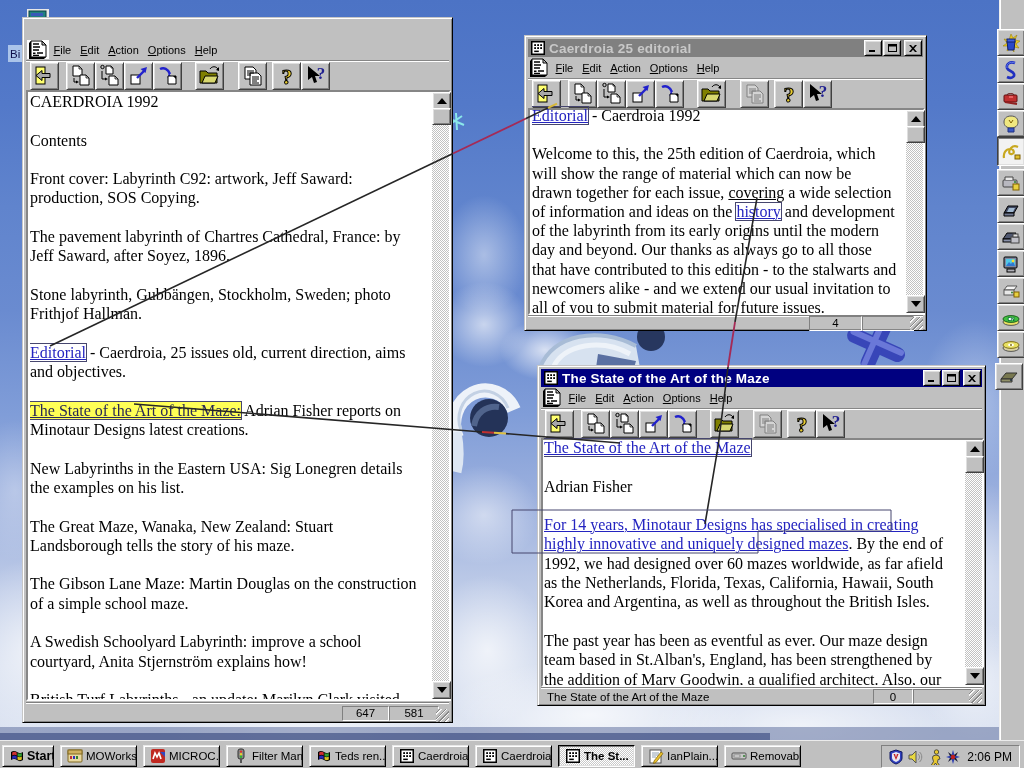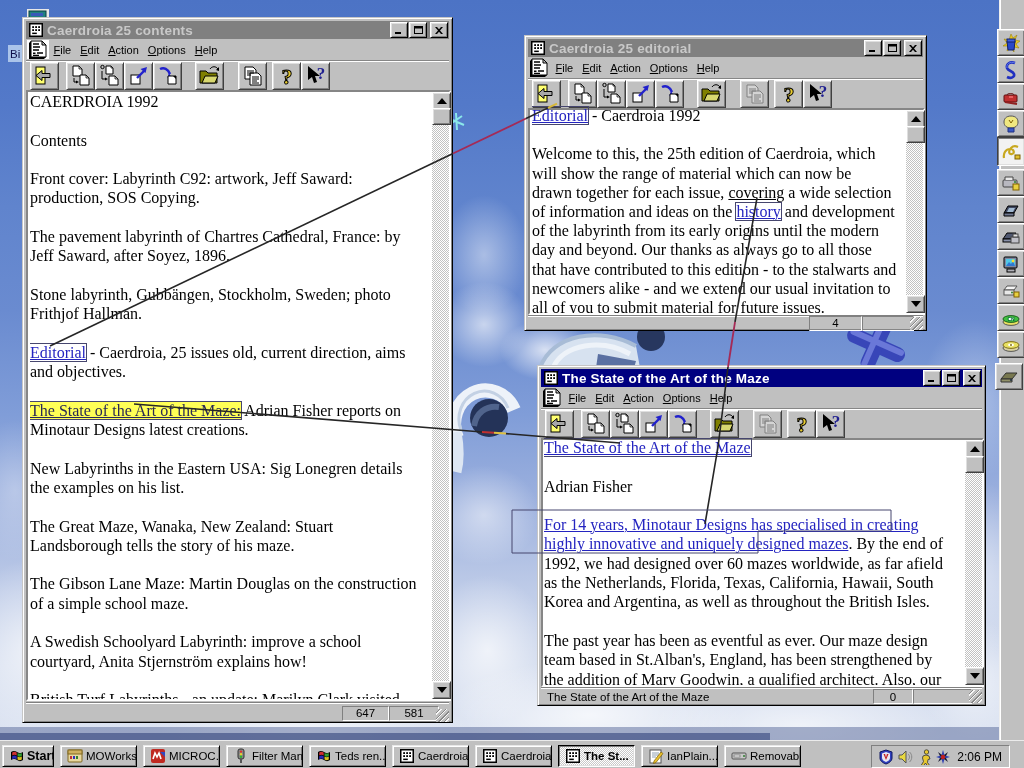--- a/index.html
+++ b/index.html
@@ -26,21 +26,21 @@
 .vsb{position:absolute;width:17px;background:#e0e0e0;background-image:repeating-conic-gradient(#fff 0% 25%,#c2c2c2 0% 50%);background-size:2px 2px}
 .sbtn{position:absolute;left:0;width:17px;height:16px;background:#c0c0c0;border:1px solid;border-color:#fff #404040 #404040 #fff;box-shadow:inset 1px 1px 0 #dfdfdf,inset -1px -1px 0 #808080;display:flex;align-items:center;justify-content:center}
 .thumb{position:absolute;left:0;width:17px;background:#c0c0c0;border:1px solid;border-color:#fff #404040 #404040 #fff;box-shadow:inset 1px 1px 0 #dfdfdf,inset -1px -1px 0 #808080}
 .stat{position:absolute;left:3px;right:3px;display:flex;align-items:center;font-size:11.5px;border-top:1px solid #808080;box-shadow:0 1px 0 #fff inset}
 .sbox{position:absolute;height:13px;border:1px solid;border-color:#808080 #fff #fff #808080;font-size:11.5px;display:flex;align-items:center;justify-content:center}
 .grip{position:absolute;width:13px;height:13px;background:repeating-linear-gradient(-45deg,#c0c0c0 0 2px,#f8f8f8 2px 3px,#888 3px 4px)}
 #task{position:absolute;left:0;top:740px;width:1024px;height:28px;background:#c0c0c0;border-top:1px solid #ebebeb}
 .tkb{position:absolute;top:4px;width:77px;height:22px;background:#c0c0c0;border:1px solid;border-color:#e8e8e8 #000 #000 #e8e8e8;box-shadow:inset 1px 1px 0 #fff,inset -1px -1px 0 #808080;display:flex;align-items:center;font-size:11.5px;padding:0 6px;overflow:hidden;white-space:nowrap;box-sizing:border-box}
 .tkon{border-color:#000 #fff #fff #000;box-shadow:inset 1px 1px 0 #808080,inset -1px -1px 0 #dfdfdf;background-image:repeating-conic-gradient(#fff 0% 25%,#c9c9c9 0% 50%);background-size:2px 2px;font-weight:bold}
 .tico{width:16px;height:16px;flex:none;margin-right:3px}
-#tray{position:absolute;right:14px;top:4px;width:137px;height:21px;border:1px solid;border-color:#808080 #fff #fff #808080;display:flex;align-items:center;font-size:11.5px}
+#tray{position:absolute;right:4px;top:4px;width:137px;height:21px;border:1px solid;border-color:#808080 #fff #fff #808080;display:flex;align-items:center;font-size:11.5px}
 #rbar{position:absolute;left:999px;top:0;width:25px;height:740px;background:#c0c0c0;border-left:1px solid #eee;box-shadow:inset 1px 0 0 #fff}
 .rbtn{position:absolute;left:-3px;width:26px;height:25px;background:#c0c0c0;border:1px solid;border-color:#fff #404040 #404040 #fff;box-shadow:inset 1px 1px 0 #dfdfdf,inset -1px -1px 0 #808080;display:flex;align-items:center;justify-content:center}
 .rbon{border-color:#404040 #fff #fff #404040;box-shadow:inset 1px 1px 0 #808080,inset -1px -1px 0 #dfdfdf;background:#f2f2f2}
 svg{display:block}
 #lines{position:absolute;left:0;top:0;z-index:50;pointer-events:none}
 </style></head>
 <body>
 <svg width="0" height="0" style="position:absolute">
 <defs>
 <g id="tdoc">
@@ -187,41 +187,20 @@
  </g>
 
  <g stroke="#8ae8ea" stroke-width="2">
       <path d="M456 113 l1 17 M450 119 l14 6 M462 116 l-13 9"></path>
     </g>
 
  <rect x="0" y="727" width="1024" height="13" fill="#47598f" opacity=".45"></rect>
  <rect x="0" y="733" width="770" height="7" fill="#34447c" opacity=".6"></rect>
 </svg>
 <div class="w" id="w1" style="left:22px;top:17px;width:429px;height:704px">
- <div class="tb tbi"><svg class="tbic" viewBox="0 0 16 14">
-        <use href="#tdoc" transform="translate(1,0)"></use>
-      </svg>Caerdroia 25 contents
-  <div class="tbtns">
-        <div class="tbtn">
-          <svg width="8" height="9">
-            <rect x="0" y="6" width="6" height="2" fill="#000"></rect>
-          </svg>
-        </div>
-        <div class="tbtn">
-          <svg width="9" height="9">
-            <rect x="0.5" y="0.5" width="8" height="7" fill="none" stroke="#000"></rect>
-            <rect x="0.5" y="0.5" width="8" height="2" fill="#000"></rect>
-          </svg>
-        </div>
-        <div class="tbtn" style="margin-left:3px">
-          <svg width="8" height="7" viewBox="0 0 8 7">
-            <path d="M0 0l3 3.5L0 7h2l2-2.3L6 7h2L5 3.5 8 0H6L4 2.3 2 0z" fill="#000"></path>
-          </svg>
-        </div>
-      </div></div>
  <div class="menu">
       <svg class="mic" viewBox="0 0 22 19">
         <rect x="0" y="0" width="22" height="19" fill="#fff"></rect>
         <use href="#mdoc" transform="translate(1,0)"></use>
       </svg>
       <span class="mi"><u>F</u>ile</span>
       <span class="mi"><u>E</u>dit</span>
       <span class="mi"><u>A</u>ction</span>
       <span class="mi"><u>O</u>ptions</span>
       <span class="mi"><u>H</u>elp</span>

